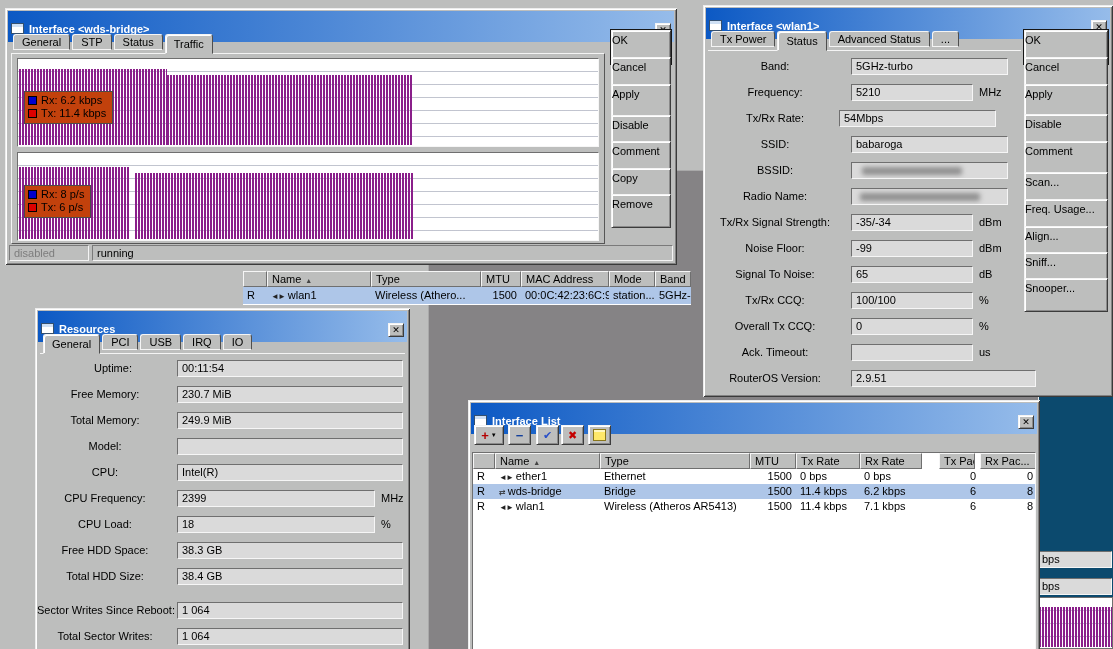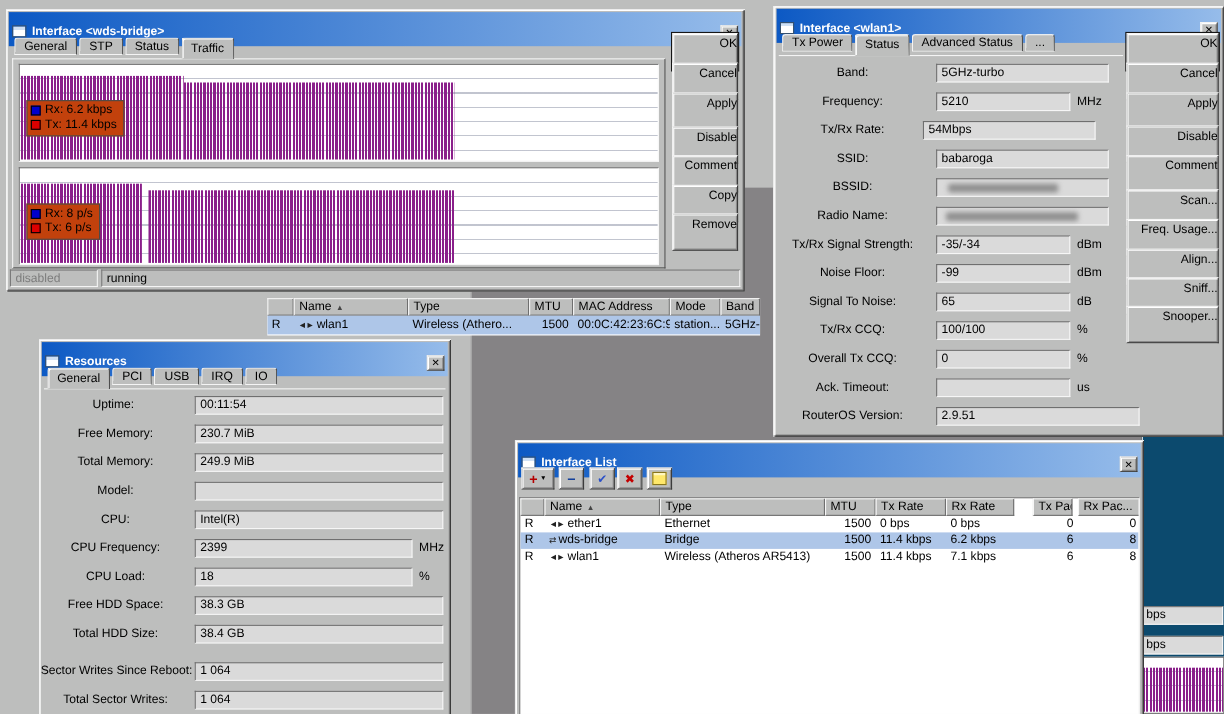--- a/index.html
+++ b/index.html
@@ -17,21 +17,21 @@
        box-shadow:inset 1px 1px 0 #fff,inset -1px -1px 0 #8a8a8a;color:#000;font-weight:bold;font-size:9px;line-height:12px;text-align:center;flex:0 0 auto}
 
   .tabs{position:absolute;display:flex;height:20px;z-index:2}
   .tab{height:16px;line-height:14px;padding:0 8px;background:#bdbebd;border:1px solid;
        border-color:#f4f4f4 #4e4e4e #f4f4f4 #f4f4f4;border-radius:3px 3px 0 0;margin-right:2px;white-space:nowrap}
   .tab.active{height:20px;line-height:18px;border-bottom-color:#bdbebd;box-shadow:inset 1px 1px 0 #fff;z-index:3}
   .tabline{position:absolute;left:5px;right:5px;border-top:1px solid #f4f4f4;z-index:1}
   .tabpage{position:absolute;border:1px solid;border-color:#f4f4f4 #565656 #565656 #f4f4f4}
 
   .btn{position:absolute;height:34px;background:#bdbebd;border:1px solid;border-color:#f4f4f4 #3c3c3c #3c3c3c #f4f4f4;
-       box-shadow:inset 1px 1px 0 #fff,inset -1px -1px 0 #8a8a8a;text-align:right;line-height:19px;white-space:nowrap;overflow:hidden}
+       box-shadow:inset 1px 1px 0 #fff,inset -1px -1px 0 #8a8a8a;text-align:left;line-height:19px;white-space:nowrap;overflow:hidden}
   .btn.primary{outline:1px solid #161616}
 
   .fieldrow{position:absolute;left:0;width:100%;height:18px}
   .flabel{position:absolute;text-align:center;line-height:17px;white-space:nowrap}
   .finput{position:absolute;height:17px;background:#dadada;border:1px solid;border-color:#6f6f6f #f6f6f6 #f6f6f6 #6f6f6f;
        line-height:15px;padding:0 4px;white-space:nowrap;overflow:hidden}
   .funit{position:absolute;line-height:17px}
   .smudge{position:absolute;top:4px;height:8px;background:#8f8f8f;filter:blur(2.5px);border-radius:2px}
 
   .statusbar{position:absolute;display:flex;gap:3px;height:16px}
@@ -181,21 +181,21 @@
     <div class="tabs" style="left:8px;top:26px">
       <span class="tab active">General</span>
       <span class="tab">PCI</span>
       <span class="tab">USB</span>
       <span class="tab">IRQ</span>
       <span class="tab">IO</span>
     </div>
     <div class="tabline" style="top:45px"></div>
 
     <div class="fieldrow" style="top:52px">
-        <div class="flabel" style="left:0;width:136px">Uptime:</div>
+        <div class="flabel" style="left:10px;width:136px">Uptime:</div>
         <div class="finput" style="left:142px;width:226px"><span>00:11:54</span></div>
       </div>
     <div class="fieldrow" style="top:78px">
         <div class="flabel" style="left:2px;width:136px">Free Memory:</div>
         <div class="finput" style="left:142px;width:226px"><span>230.7 MiB</span></div>
       </div>
     <div class="fieldrow" style="top:104px">
         <div class="flabel" style="left:2px;width:136px">Total Memory:</div>
         <div class="finput" style="left:142px;width:226px"><span>249.9 MiB</span></div>
       </div>

